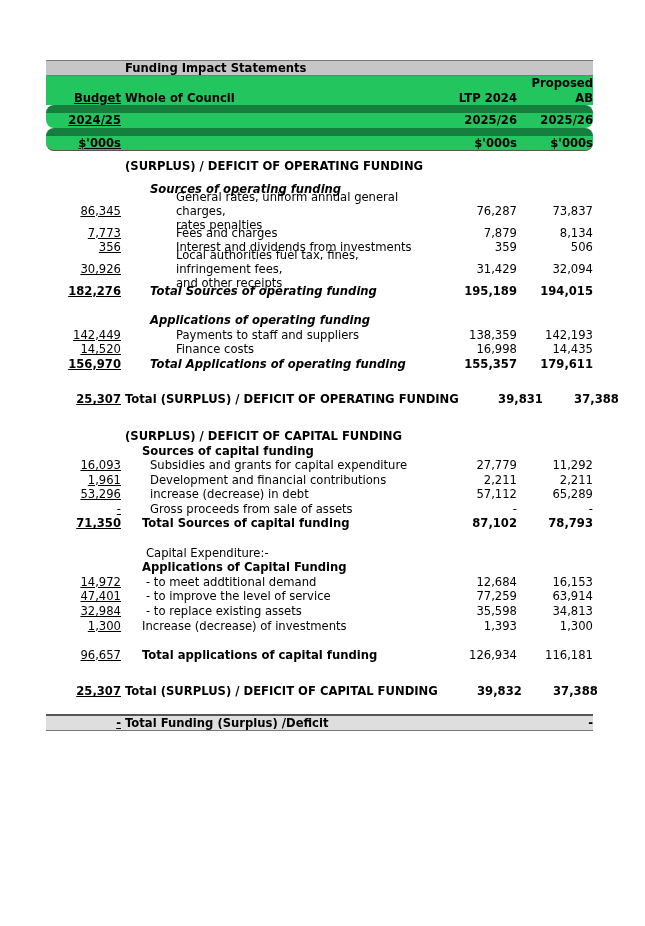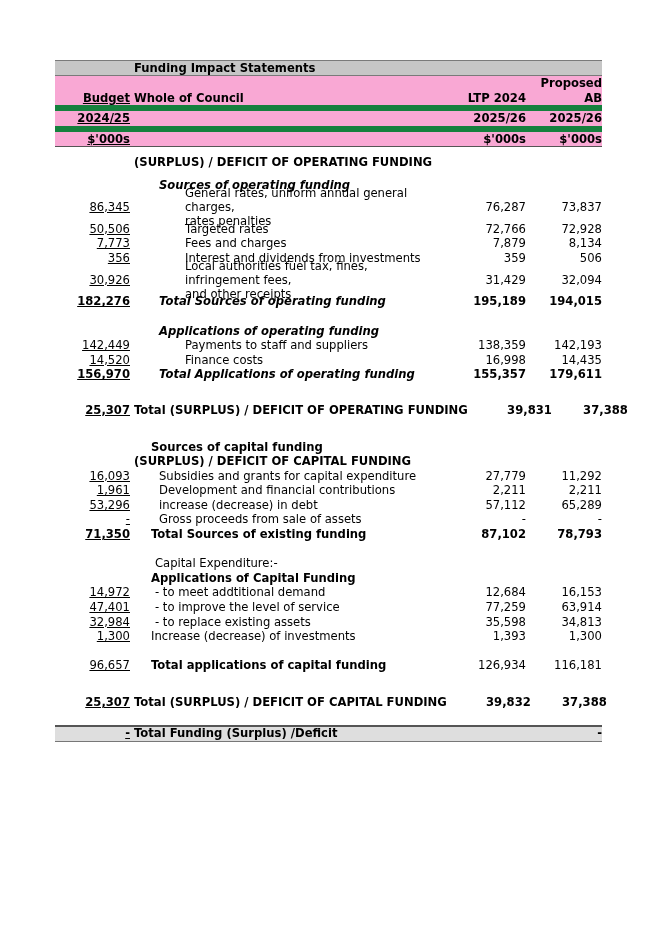--- a/index.html
+++ b/index.html
@@ -1,28 +1,28 @@
 <!DOCTYPE html>
 <html><head>
   <meta charset="utf-8">
   <style>
     html, body { margin: 0; padding: 0; background: #ffffff; }
     body { width: 645px; height: 926px; position: relative; overflow: hidden;
            font-family: "DejaVu Sans", sans-serif; color: #000; }
-    .sheet { position: absolute; left: 55px; top: 60px; width: 547px; }
+    .sheet { position: absolute; left: 46px; top: 60px; width: 547px; }
     .row { position: relative; display: flex; align-items: center; font-size: 11.6px; line-height: 14.6px; }
     .c1 { width: 75px; text-align: right; flex: none; text-decoration: underline; }
     .c2 { flex: 1; padding-left: 4px; white-space: nowrap; }
     .c3 { width: 84px; text-align: right; flex: none; }
     .c4 { width: 76px; text-align: right; flex: none; }
     .b { font-weight: bold; }
     .hdr-title { background: #c6c6c6; border-top: 1px solid #7a7a7a; height: 14px; }
-    .hdr { background: #f9a8d4; }
+    .hdr { background: #22c55e; }
     .hdr .c1, .hdr .c2, .hdr .c3, .hdr .c4 { font-weight: bold; }
-    .rule-top { border-top: 6px solid #15803d; }
+    .rule-top { border-top: 8px solid #15803d; border-radius: 8px; }
     .rule-bottom { border-bottom: 1px solid #555; }
     .ind1 { padding-left: 29px; font-style: italic; }
     .ind2 { padding-left: 55px; }
     .ind3 { padding-left: 21px; }
     .ind4 { padding-left: 25px; }
     .ind5 { padding-left: 29px; }
     .two { height: 29px; }
     .two .c2 { white-space: normal; line-height: 14px; }
     .gap { height: 14.6px; }
     .final { background: #dedede; border-top: 2px solid #555; border-bottom: 1px solid #777; height: 14px; }
@@ -73,26 +73,20 @@
     <span class="c2 b ind1">Sources of operating funding</span>
   </div>
 
   <div class="row two">
     <span class="c1">86,345</span>
     <span class="c2 ind2"><span>General rates, uniform annual general charges,</span><br><span>rates penalties</span></span>
     <span class="c3">76,287</span>
     <span class="c4">73,837</span>
   </div>
   <div class="row">
-    <span class="c1">50,506</span>
-    <span class="c2 ind2">Targeted rates</span>
-    <span class="c3">72,766</span>
-    <span class="c4">72,928</span>
-  </div>
-  <div class="row">
     <span class="c1">7,773</span>
     <span class="c2 ind2">Fees and charges</span>
     <span class="c3">7,879</span>
     <span class="c4">8,134</span>
   </div>
   <div class="row">
     <span class="c1">356</span>
     <span class="c2 ind2">Interest and dividends from investments</span>
     <span class="c3">359</span>
     <span class="c4">506</span>
@@ -141,25 +135,25 @@
     <span class="c1">25,307</span>
     <span class="c2" style="padding-left:4px">Total (SURPLUS) / DEFICIT OF OPERATING FUNDING</span>
     <span class="c3">39,831</span>
     <span class="c4">37,388</span>
   </div>
 
   <div class="gap" style="height:22px"></div>
 
   <div class="row">
     <span class="c1"></span>
+    <span class="c2 b">(SURPLUS) / DEFICIT OF CAPITAL FUNDING</span>
+  </div>
+  <div class="row">
+    <span class="c1"></span>
     <span class="c2 b ind3">Sources of capital funding</span>
-  </div>
-  <div class="row">
-    <span class="c1"></span>
-    <span class="c2 b">(SURPLUS) / DEFICIT OF CAPITAL FUNDING</span>
   </div>
   <div class="row">
     <span class="c1">16,093</span>
     <span class="c2 ind5">Subsidies and grants for capital expenditure</span>
     <span class="c3">27,779</span>
     <span class="c4">11,292</span>
   </div>
   <div class="row">
     <span class="c1">1,961</span>
     <span class="c2 ind5">Development and financial contributions</span>
@@ -173,21 +167,21 @@
     <span class="c4">65,289</span>
   </div>
   <div class="row">
     <span class="c1">-</span>
     <span class="c2 ind5">Gross proceeds from sale of assets</span>
     <span class="c3">-</span>
     <span class="c4">-</span>
   </div>
   <div class="row b">
     <span class="c1">71,350</span>
-    <span class="c2 ind3">Total Sources of existing funding</span>
+    <span class="c2 ind3">Total Sources of capital funding</span>
     <span class="c3">87,102</span>
     <span class="c4">78,793</span>
   </div>
 
   <div class="gap"></div>
 
   <div class="row">
     <span class="c1"></span>
     <span class="c2 ind4">Capital Expenditure:-</span>
   </div>

